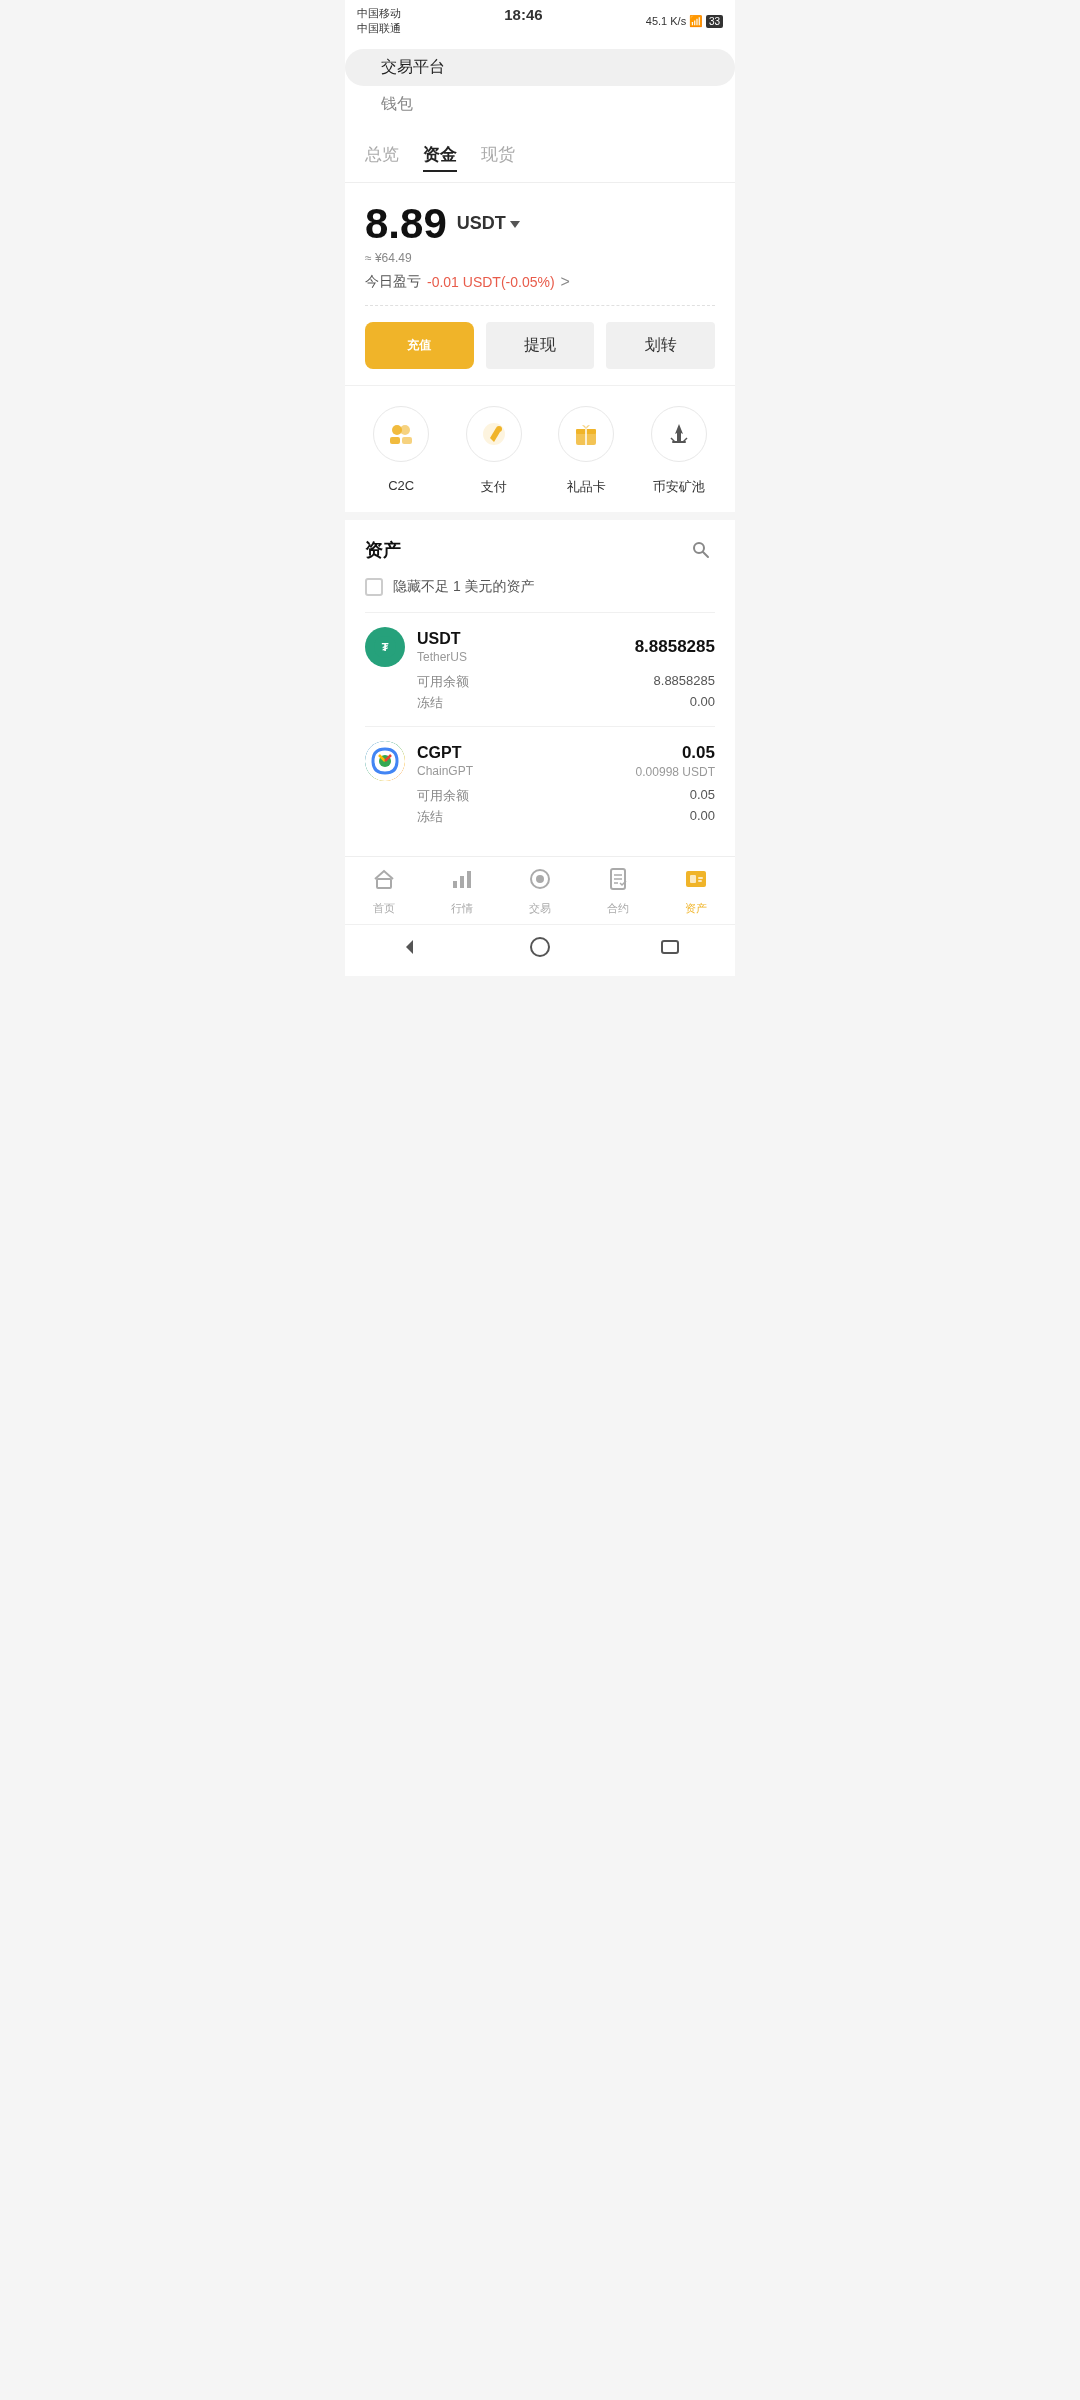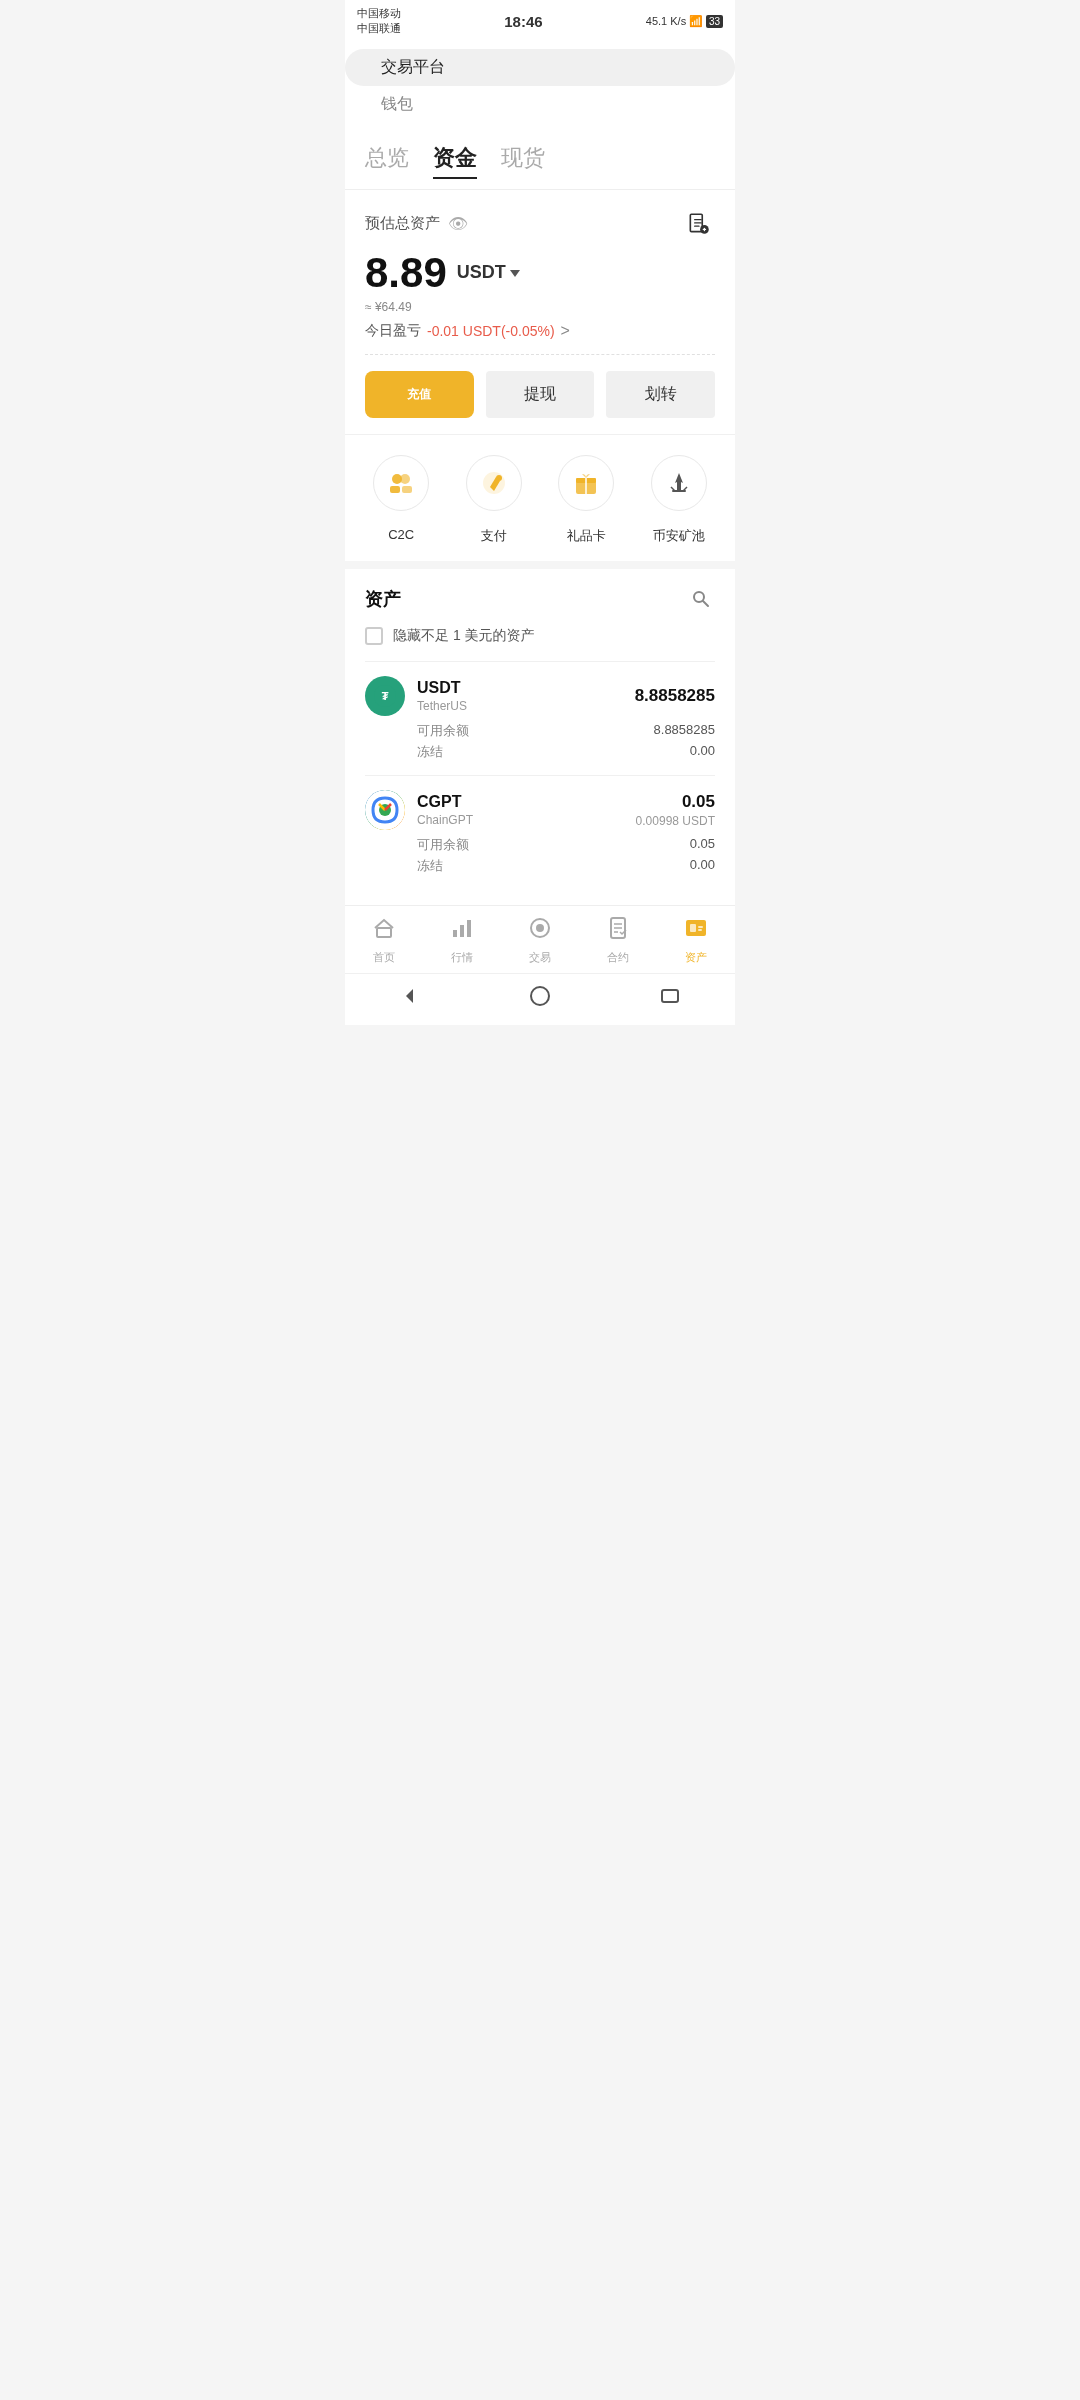--- a/index.html
+++ b/index.html
@@ -13,21 +13,20 @@
       color: #222;
       margin: 0 auto;
     }
 
     
     .status-bar {
       background: #fff;
       padding: 6px 12px 4px;
       display: flex;
       justify-content: space-between;
-      align-items: center;
       font-size: 11px;
       color: #333;
     }
     .status-left { line-height: 1.4; }
     .status-right { display: flex; align-items: center; gap: 3px; font-size: 11px; }
 
     
     .top-tabs {
       background: #fff;
       display: flex;
@@ -51,21 +50,21 @@
 
     
     .sub-nav {
       background: #fff;
       display: flex;
       padding: 10px 20px 10px;
       gap: 24px;
       border-bottom: 1px solid #eee;
     }
     .sub-nav-item {
-      font-size: 22px;
+      font-size: 17px;
       color: #aaa;
       padding-bottom: 4px;
       cursor: pointer;
     }
     .sub-nav-item.active {
       color: #222;
       font-weight: 700;
       border-bottom: 2px solid #222;
     }
 
@@ -379,34 +378,20 @@
   <div class="top-tab">钱包</div>
 </div>
 
 <div class="sub-nav">
   <div class="sub-nav-item">总览</div>
   <div class="sub-nav-item active">资金</div>
   <div class="sub-nav-item">现货</div>
 </div>
 
 <div class="asset-header">
-  <div class="asset-title-row">
-    <div class="asset-title">
-      <span>预估总资产</span>
-      <span style="font-size:16px;color:#aaa;">👁</span>
-    </div>
-    <div class="report-icon">
-      <svg width="26" height="26" viewBox="0 0 24 24" fill="none">
-        <rect x="4" y="3" width="11" height="16" rx="1" stroke="#333" stroke-width="1.5"></rect>
-        <path d="M8 8h6M8 11h6M8 14h4" stroke="#333" stroke-width="1.2" stroke-linecap="round"></path>
-        <circle cx="17" cy="17" r="4" fill="#333"></circle>
-        <path d="M16 17h2M17 16v2" stroke="#fff" stroke-width="1.2" stroke-linecap="round"></path>
-      </svg>
-    </div>
-  </div>
 
   <div class="big-amount">
     <span>8.89</span>
     <div class="currency-badge">
       <span>USDT</span>
       <div class="chevron-down"></div>
     </div>
   </div>
 
   <div class="approx-value">≈ ¥64.49</div>

